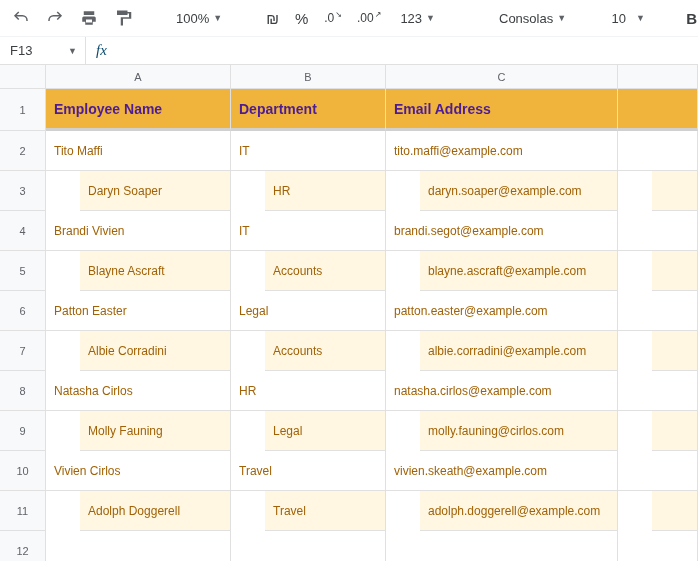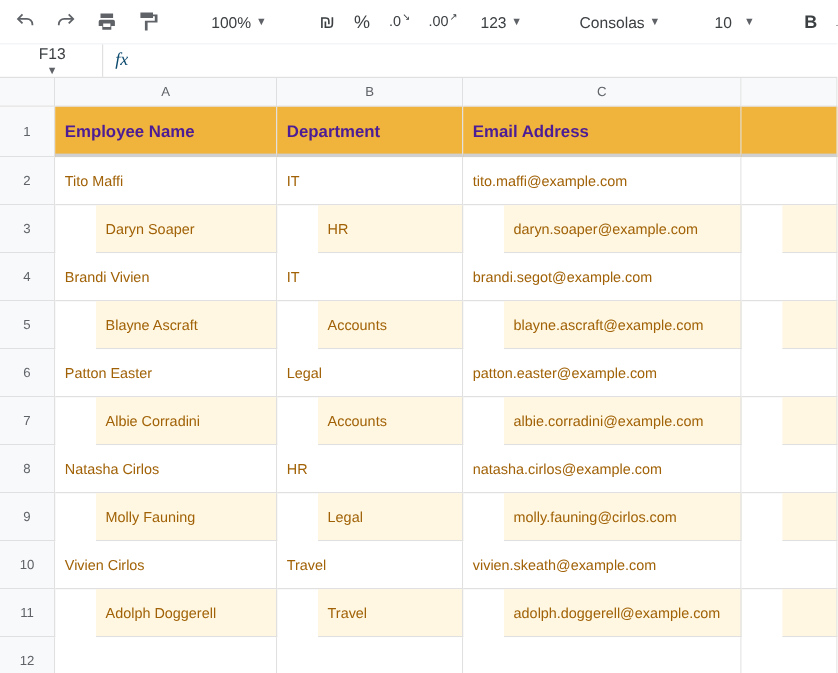--- a/index.html
+++ b/index.html
@@ -39,21 +39,21 @@
   .zoom, .numfmt, .fontbox, .fontsize {
     display: flex;
     align-items: center;
     gap: 4px;
     color: #3c4043;
     font-size: 13px;
     padding: 0 4px;
     cursor: pointer;
   }
   .dd { color: #5f6368; font-size: 9px; }
-  .fontbox { width: 90px; justify-content: space-between; }
+  .fontbox { width: 90px; justify-content: space-between; margin-left: 16px; }
   .fontsize { width: 36px; justify-content: center; }
   .fmtbtn {
     width: 26px; height: 26px;
     display:flex;align-items:center;justify-content:center;
     color:#3c4043;cursor:pointer;font-size:15px;
   }
   .fmtbtn.bold{font-weight:700;}
   .fmtbtn.italic{font-style:italic;font-family:Georgia,serif;}
   .fmtbtn.strike{text-decoration:line-through;}
   .acolor { position:relative; }
@@ -62,21 +62,20 @@
     display:flex;align-items:center;height:28px;border-bottom:1px solid #e0e0e0;
   }
   .namebox {
     width: 86px;
     height: 100%;
     display:flex;align-items:center;justify-content:space-between;
     padding: 0 8px 0 10px;
     font-size: 13px;
     color:#3c4043;
     border-right:1px solid #e0e0e0;
-    flex-direction:column;
   }
   .fx {
     padding: 0 10px;
     font-style: italic;
     font-family: Georgia, serif;
     color: #0c4a6e;
     font-size: 15px;
   }
   .sheet {
     display: grid;

